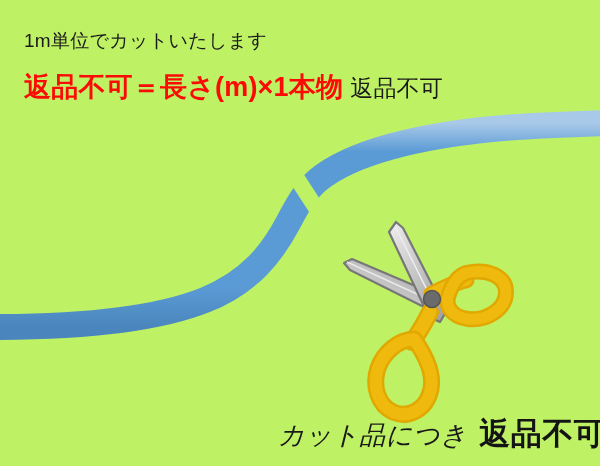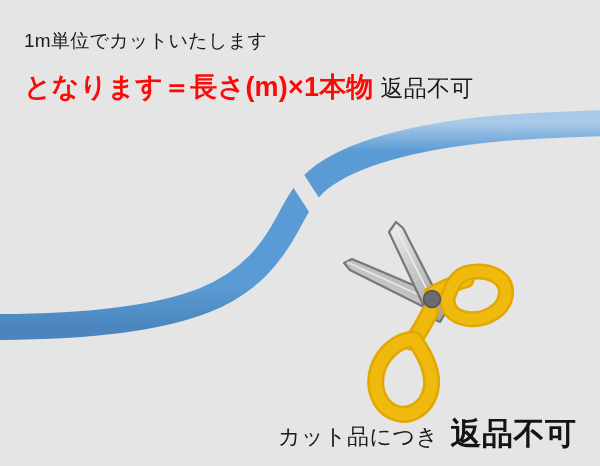--- a/index.html
+++ b/index.html
@@ -7,21 +7,21 @@
     padding: 0;
     background: #ffffff;
   }
   body {
     font-family: "Liberation Sans", "DejaVu Sans", sans-serif;
   }
   #canvas {
     position: relative;
     width: 600px;
     height: 466px;
-    background: #e5e5e5;
+    background: #bef264;
     overflow: hidden;
   }
   .scene-svg {
     position: absolute;
     left: 0;
     top: 0;
     width: 600px;
     height: 466px;
   }
 
@@ -56,23 +56,24 @@
     margin-left: 7px;
   }
   .footnote {
     position: absolute;
     left: 278px;
     top: 412px;
     white-space: nowrap;
     line-height: 44px;
   }
   .footnote .fn-small {
-    font-size: 22px;
+    font-size: 26px;
     color: #1a1a1a;
     letter-spacing: 0.5px;
+    font-style: italic;
   }
   .footnote .fn-big {
     font-size: 31px;
     font-weight: bold;
     color: #141414;
     margin-left: 12px;
     letter-spacing: 0.5px;
   }
 </style>
 </head>
@@ -176,20 +177,20 @@
 
       <g>
         <circle cx="432" cy="299" r="8.5" fill="#6b6b6b" stroke="#545454" stroke-width="1.5"></circle>
       </g>
     </g>
   </svg>
 
   <div class="headline-sub">1m単位でカットいたします</div>
 
   <div class="headline-main">
-    <span class="hl-red">となります＝長さ(m)×1本物</span><span class="hl-black">返品不可</span>
+    <span class="hl-red">返品不可＝長さ(m)×1本物</span><span class="hl-black">返品不可</span>
   </div>
 
   <div class="footnote">
     <span class="fn-small">カット品につき</span><span class="fn-big">返品不可</span>
   </div>
 
 </div>
 
 </body></html>

